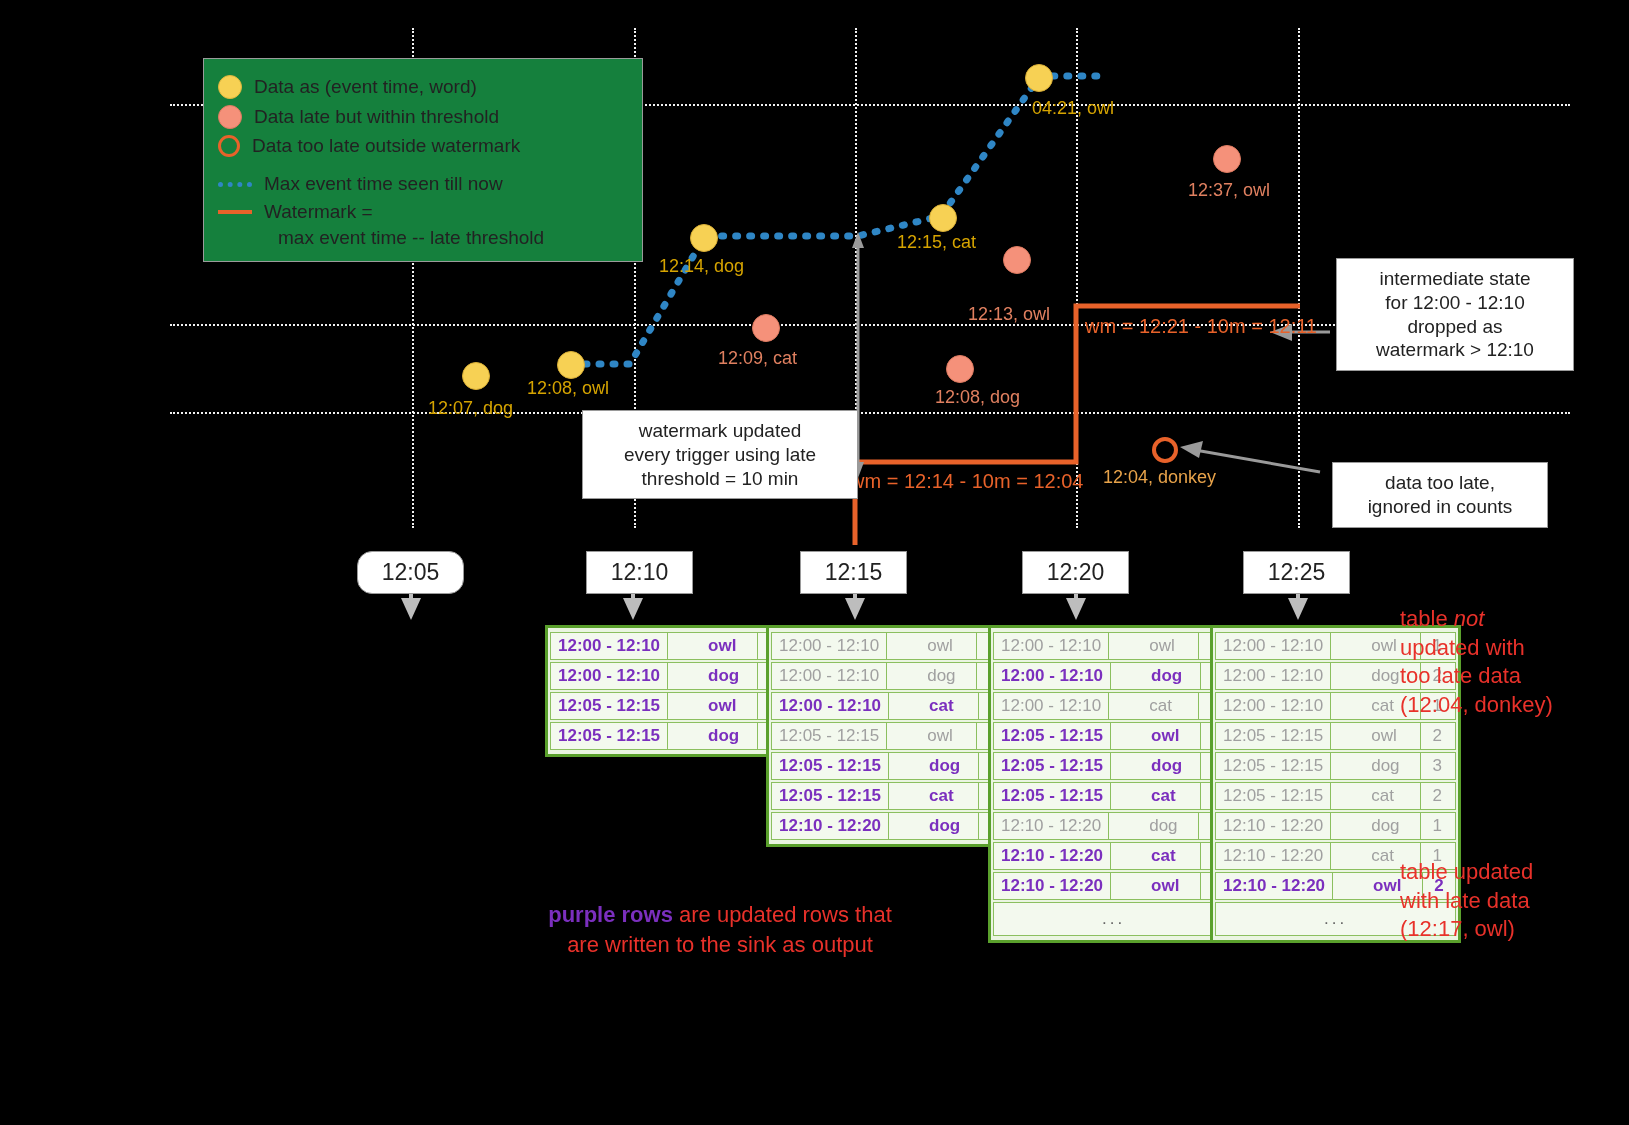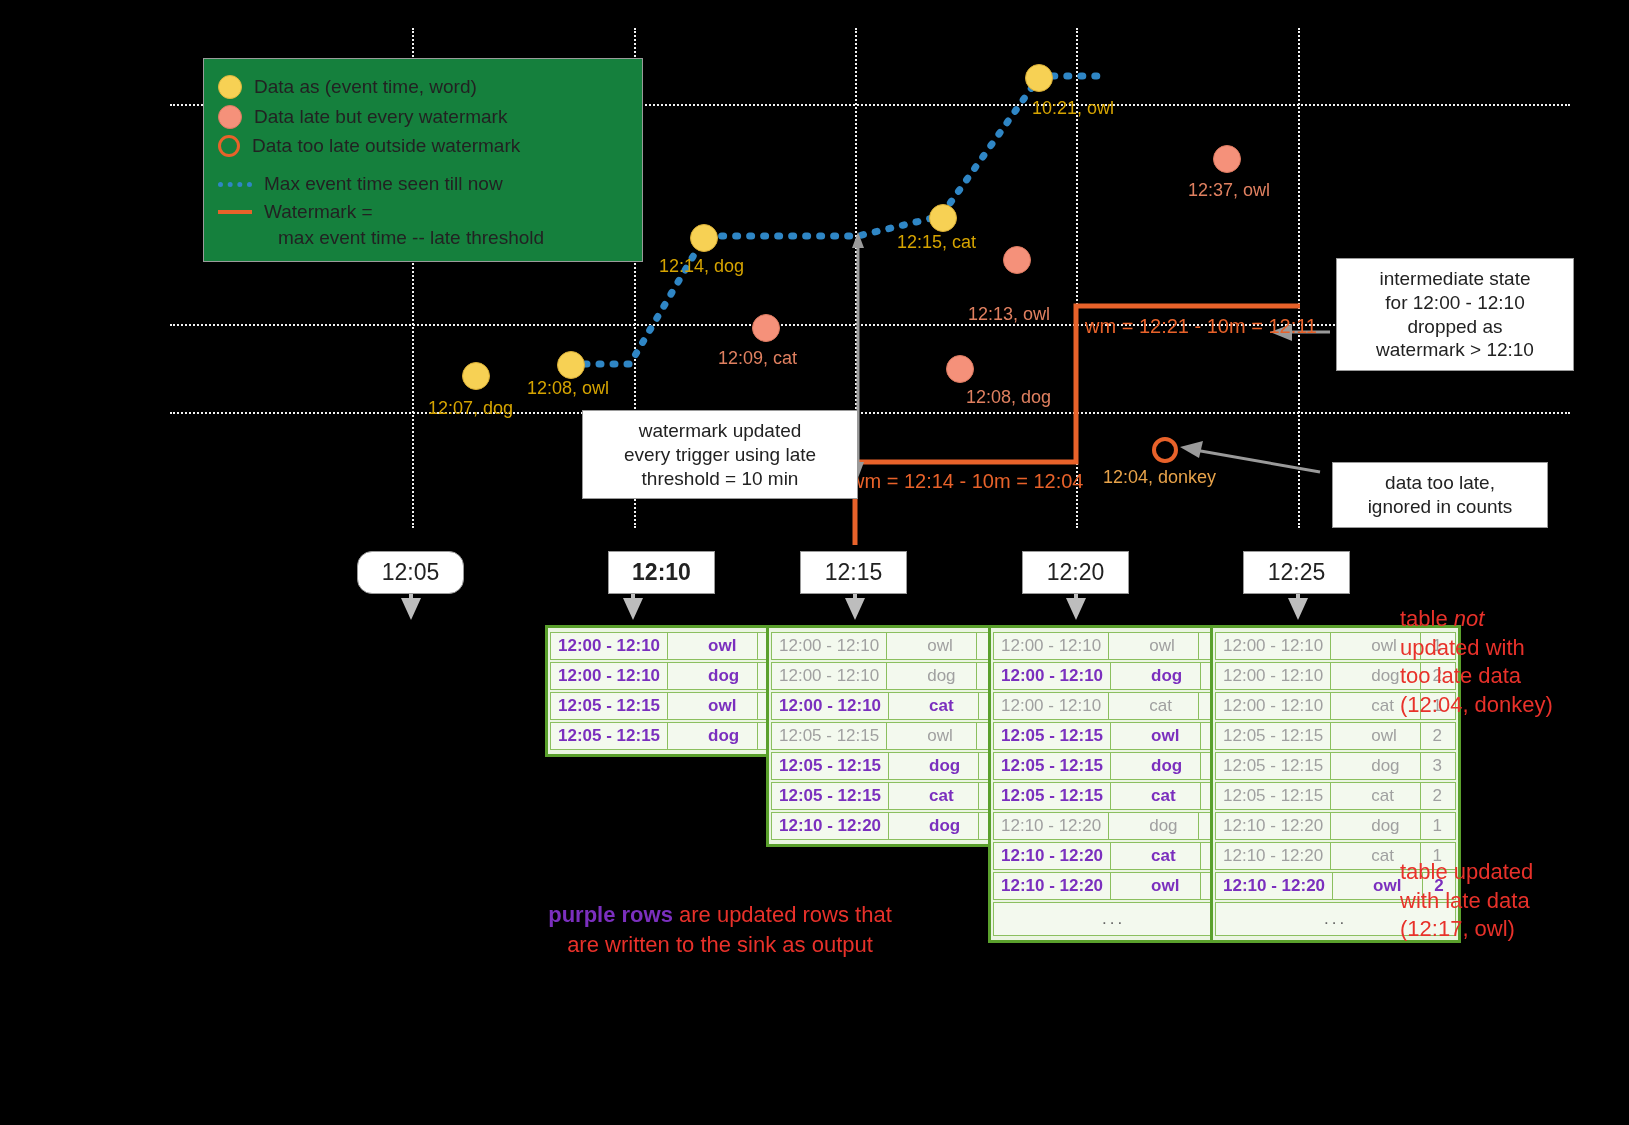--- a/index.html
+++ b/index.html
@@ -102,21 +102,21 @@
     <polygon points="1180,447 1203,441 1199,458" fill="#9a9a9a"></polygon>
   </svg>
 
   <div class="legend" style="left:203px;top:58px;width:410px;">
     <div class="row">
       <span class="dot-y"></span>
       <span class="lbl">Data as (event time, word)</span>
     </div>
     <div class="row">
       <span class="dot-s"></span>
-      <span class="lbl">Data late but every watermark</span>
+      <span class="lbl">Data late but within threshold</span>
     </div>
     <div class="row">
       <span class="dot-o"></span>
       <span class="lbl">Data too late outside watermark</span>
     </div>
     <div class="row" style="margin-top:16px;">
       <span class="dash-key"></span>
       <span class="lbl">Max event time seen till now</span>
     </div>
     <div class="row">
@@ -132,30 +132,30 @@
   <div class="pt y" style="left:557px;top:351px;"></div>
   <div class="ptlabel" style="left:527px;top:378px;">12:08, owl</div>
 
   <div class="pt y" style="left:690px;top:224px;"></div>
   <div class="ptlabel" style="left:659px;top:256px;">12:14, dog</div>
 
   <div class="pt y" style="left:929px;top:204px;"></div>
   <div class="ptlabel" style="left:897px;top:232px;">12:15, cat</div>
 
   <div class="pt y" style="left:1025px;top:64px;"></div>
-  <div class="ptlabel" style="left:1032px;top:98px;">10:21, owl</div>
+  <div class="ptlabel" style="left:1032px;top:98px;">04:21, owl</div>
 
   <div class="pt s" style="left:752px;top:314px;"></div>
   <div class="ptlabel salmon" style="left:718px;top:348px;">12:09, cat</div>
 
   <div class="pt s" style="left:1003px;top:246px;"></div>
   <div class="ptlabel salmon" style="left:968px;top:280px;margin-top:24px;">12:13, owl</div>
 
   <div class="pt s" style="left:946px;top:355px;"></div>
-  <div class="ptlabel salmon" style="left:966px;top:387px;text-align:right;">12:08, dog</div>
+  <div class="ptlabel salmon" style="left:935px;top:387px;text-align:right;">12:08, dog</div>
 
   <div class="pt s" style="left:1213px;top:145px;"></div>
   <div class="ptlabel salmon" style="left:1188px;top:180px;">12:37, owl</div>
 
   <div class="pt o" style="left:1152px;top:437px;"></div>
   <div class="ptlabel orange" style="left:1103px;top:467px;">12:04, donkey</div>
 
   <div class="wmlabel" style="left:850px;top:470px;">wm = 12:14 - 10m = 12:04</div>
   <div class="wmlabel" style="left:1085px;top:315px;">wm = 12:21 - 10m = 12:11</div>
 
@@ -163,21 +163,21 @@
 for 12:00 - 12:10
 dropped as
 watermark &gt; 12:10</div>
   <div class="callout" style="left:582px;top:410px;width:250px;white-space:pre-line;">watermark updated
 every trigger using late
 threshold = 10 min</div>
   <div class="callout" style="left:1332px;top:462px;width:190px;white-space:pre-line;">data too late,
 ignored in counts</div>
 
   <div class="chip" style="left:357px;top:551px;width:65px;border-radius:15px;">12:05</div>
-  <div class="chip" style="left:608px;top:551px;width:65px;font-weight:bold;">12:10</div>
+  <div class="chip" style="left:586px;top:551px;width:65px;">12:10</div>
   <div class="chip" style="left:800px;top:551px;width:65px;">12:15</div>
   <div class="chip" style="left:1022px;top:551px;width:65px;">12:20</div>
   <div class="chip" style="left:1243px;top:551px;width:65px;">12:25</div>
 
   <div class="tbl" id="tbl0" style="left:545px;top:625px;">
       <div class="tr purple">
         <div class="c1">12:00 - 12:10</div>
         <div class="c2">owl</div>
         <div class="c3">1</div>
       </div>

